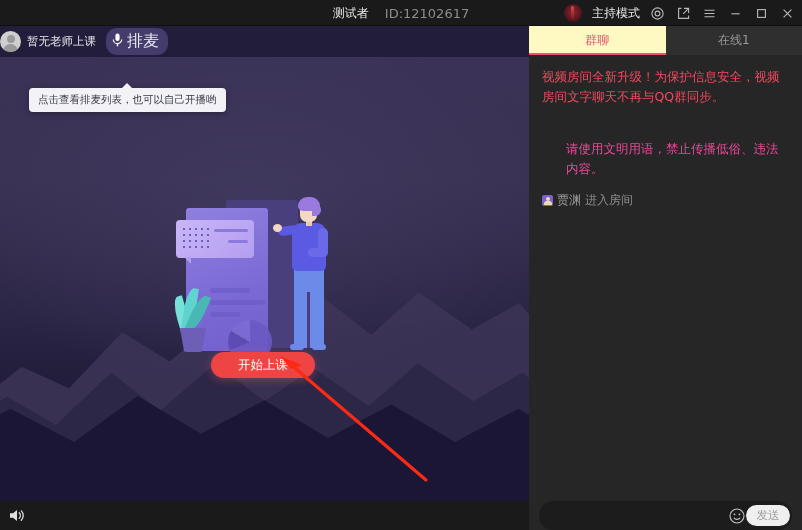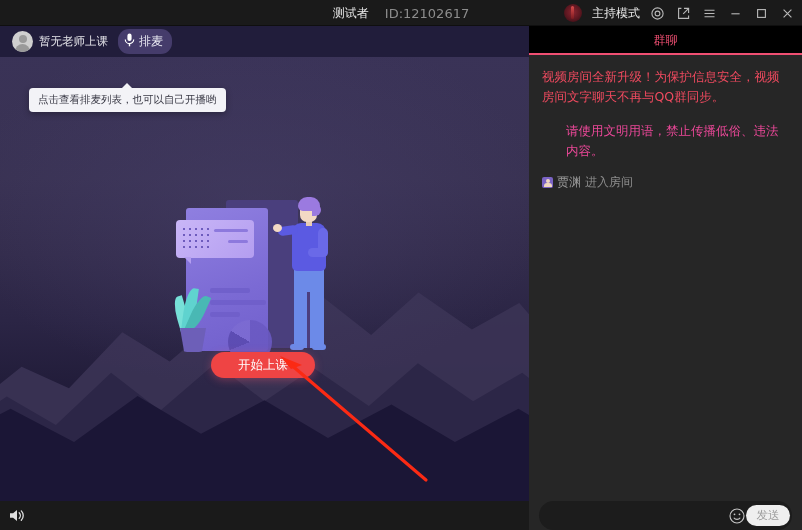--- a/index.html
+++ b/index.html
@@ -159,39 +159,39 @@
 
   
   #annot-arrow { position: absolute; left: 280px; top: 330px; pointer-events: none; }
 
   
   #stage-topbar {
     position: absolute; left: 0; top: 0;
     width: 529px; height: 31px;
     background: rgba(32,27,56,.92);
     display: flex; align-items: center; gap: 10px;
-    padding-left: 12px;
+    padding-left: 0;
   }
   .teacher-chip { display: flex; align-items: center; gap: 6px; }
   .teacher-av {
     width: 21px; height: 21px; border-radius: 50%;
     background: #cfcfcf; position: relative; overflow: hidden;
   }
   .teacher-av::before { content:""; position:absolute; left:6.5px; top:3.5px;
     width:8px; height:8px; border-radius:50%; background:#9a9a9a;}
   .teacher-av::after { content:""; position:absolute; left:3px; top:13px;
     width:15px; height:10px; border-radius:8px 8px 0 0; background:#9a9a9a;}
   .teacher-txt { color:#e3e3e8; font-size:11.5px; }
 
   #mic-btn {
     display:flex; align-items:center; gap:4px;
     background:#453c6b; border-radius:11px;
     padding: 3px 9px 3px 6px; cursor:pointer;
   }
-  #mic-btn .mlabel { color:#ececf4; font-size:12px; }
+  #mic-btn .mlabel { color:#ececf4; font-size:16px; }
 
   
   #mic-tooltip {
     position:absolute; left:29px; top:62px;
     background:#f3f3f7; color:#3a3a46;
     font-size:10.5px; border-radius:4px;
     padding: 5px 9px; white-space: nowrap;
     box-shadow: 0 2px 6px rgba(0,0,0,.3);
   }
   #mic-tooltip::after {
@@ -216,27 +216,27 @@
     width:273px; height:504px;
     background:#262626;
     display:flex; flex-direction:column;
   }
   #chat-tabs { display:flex; height:29px; flex:0 0 29px; }
   .ctab {
     flex:1; display:flex; align-items:center; justify-content:center;
     font-size:12px; color:#9a9a9a; cursor:pointer;
     background:#2f2f2f; position:relative;
   }
-  .ctab.active { color:#ef4f72; background:#000000; }
+  .ctab.active { color:#ef4f72; background:#fef9c3; }
   .ctab.active::after {
     content:""; position:absolute; left:0; right:0; bottom:0;
     height:2px; background:#ef4f72;
   }
   #chat-body { flex:1; padding: 12px 13px 0 13px; overflow:hidden; }
-  .msg-notice { color:#f04a5f; font-size:12.5px; line-height:20px; margin-bottom:14px; }
+  .msg-notice { color:#f04a5f; font-size:12.5px; line-height:20px; margin-bottom:32px; }
   .msg-warn   { color:#ec4899; font-size:12.5px; line-height:20px; margin-bottom:13px;margin-left:24px; }
   .msg-join   { display:flex; align-items:center; gap:4px;
                 color:#8e8e8e; font-size:12px; }
   .join-av { width:11px; height:11px; border-radius:2px; background:#7a63c4; position:relative; flex:0 0 11px;}
   .join-av::before{content:"";position:absolute;left:3.5px;top:1.5px;width:4px;height:4px;border-radius:50%;background:#f0d8c0;}
   .join-av::after {content:"";position:absolute;left:1.5px;top:6px;width:8px;height:4px;border-radius:3px 3px 0 0;background:#f0d8c0;}
   .join-name { color:#9b9b9b; }
   .join-act  { color:#8e8e8e; }
 
   #chat-input-row {
@@ -383,20 +383,21 @@
       <path d="M1 5.2h3.1L8 2v11L4.1 9.8H1z"></path>
       <path d="M10.2 4.8a4 4 0 0 1 0 5.6" fill="none" stroke="#e0e0e0" stroke-width="1.3" stroke-linecap="round"></path>
       <path d="M12.3 2.9a6.7 6.7 0 0 1 0 9.4" fill="none" stroke="#e0e0e0" stroke-width="1.3" stroke-linecap="round"></path>
     </svg>
   </div>
 </div>
 
 <div id="chat">
   <div id="chat-tabs">
     <div class="ctab active">群聊</div>
+    <div class="ctab">在线1</div>
   </div>
 
   <div id="chat-body">
     <div class="msg-notice">视频房间全新升级！为保护信息安全，视频房间文字聊天不再与QQ群同步。</div>
     <div class="msg-warn">请使用文明用语，禁止传播低俗、违法内容。</div>
     <div class="msg-join">
       <span class="join-av"></span>
       <span class="join-name">贾渊</span>
       <span class="join-act">进入房间</span>
     </div>

